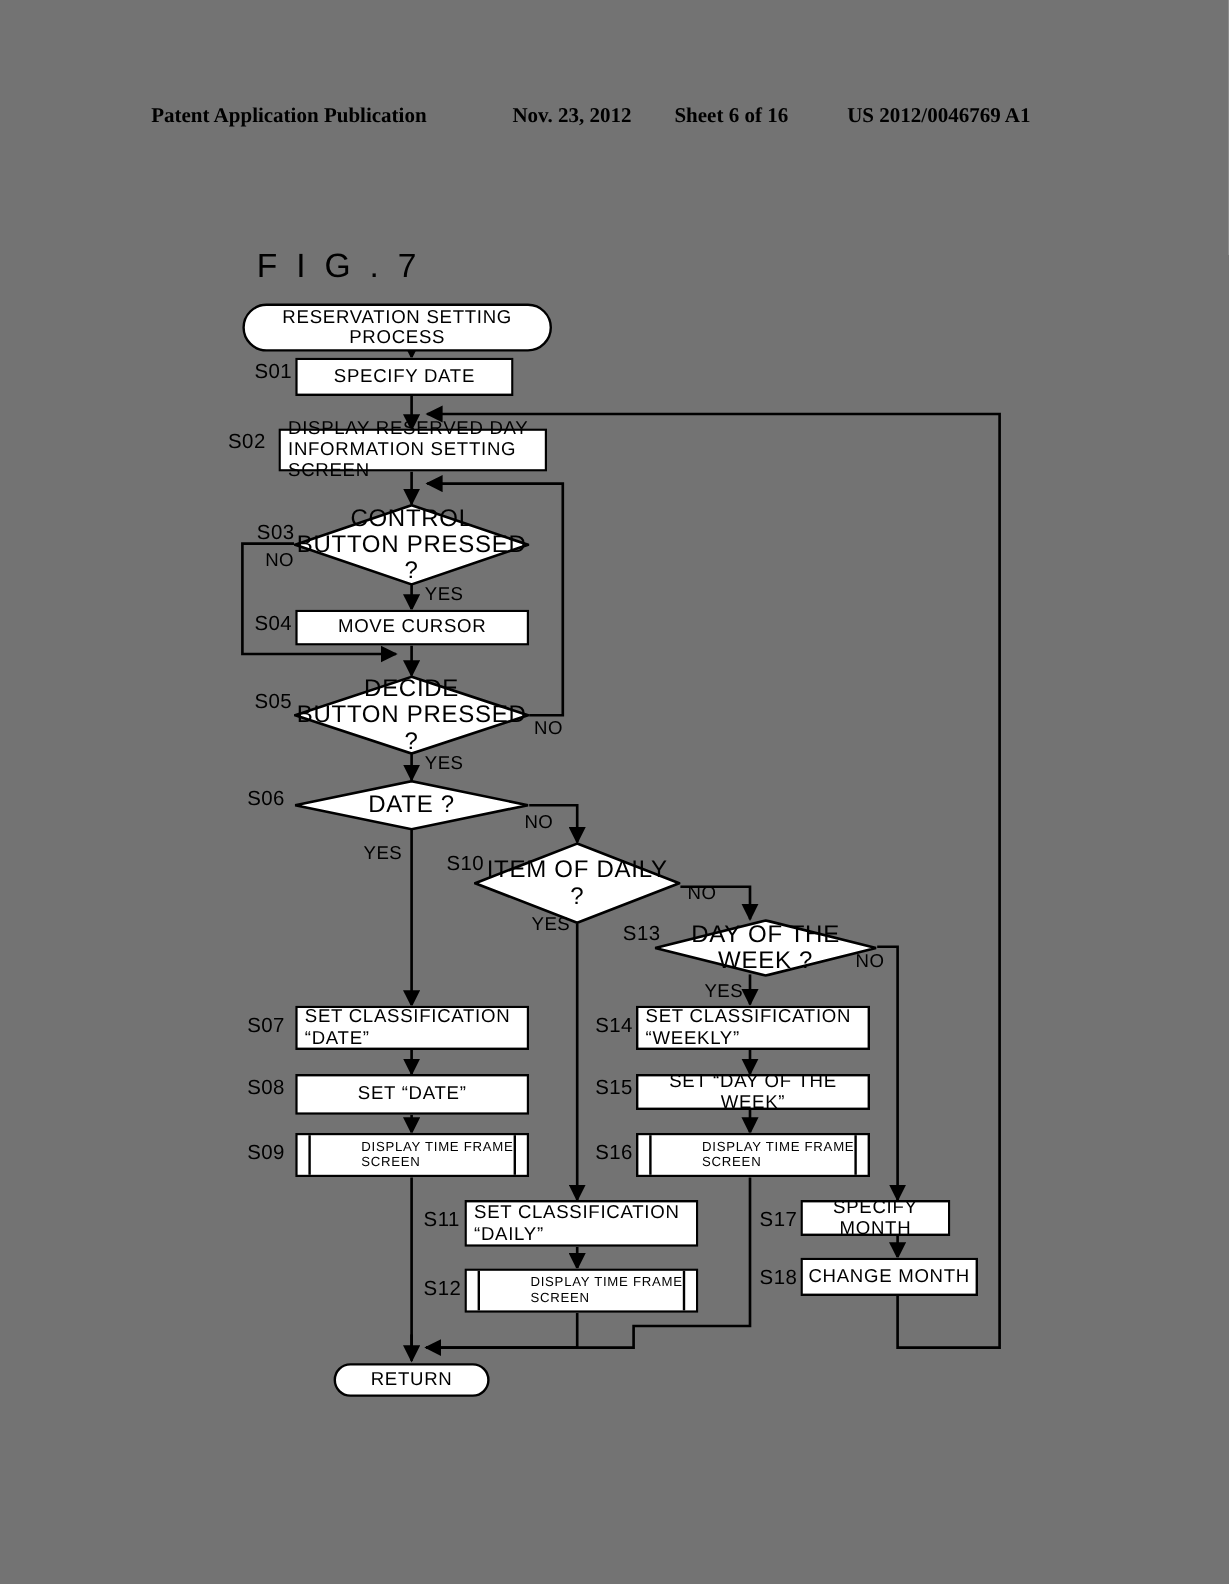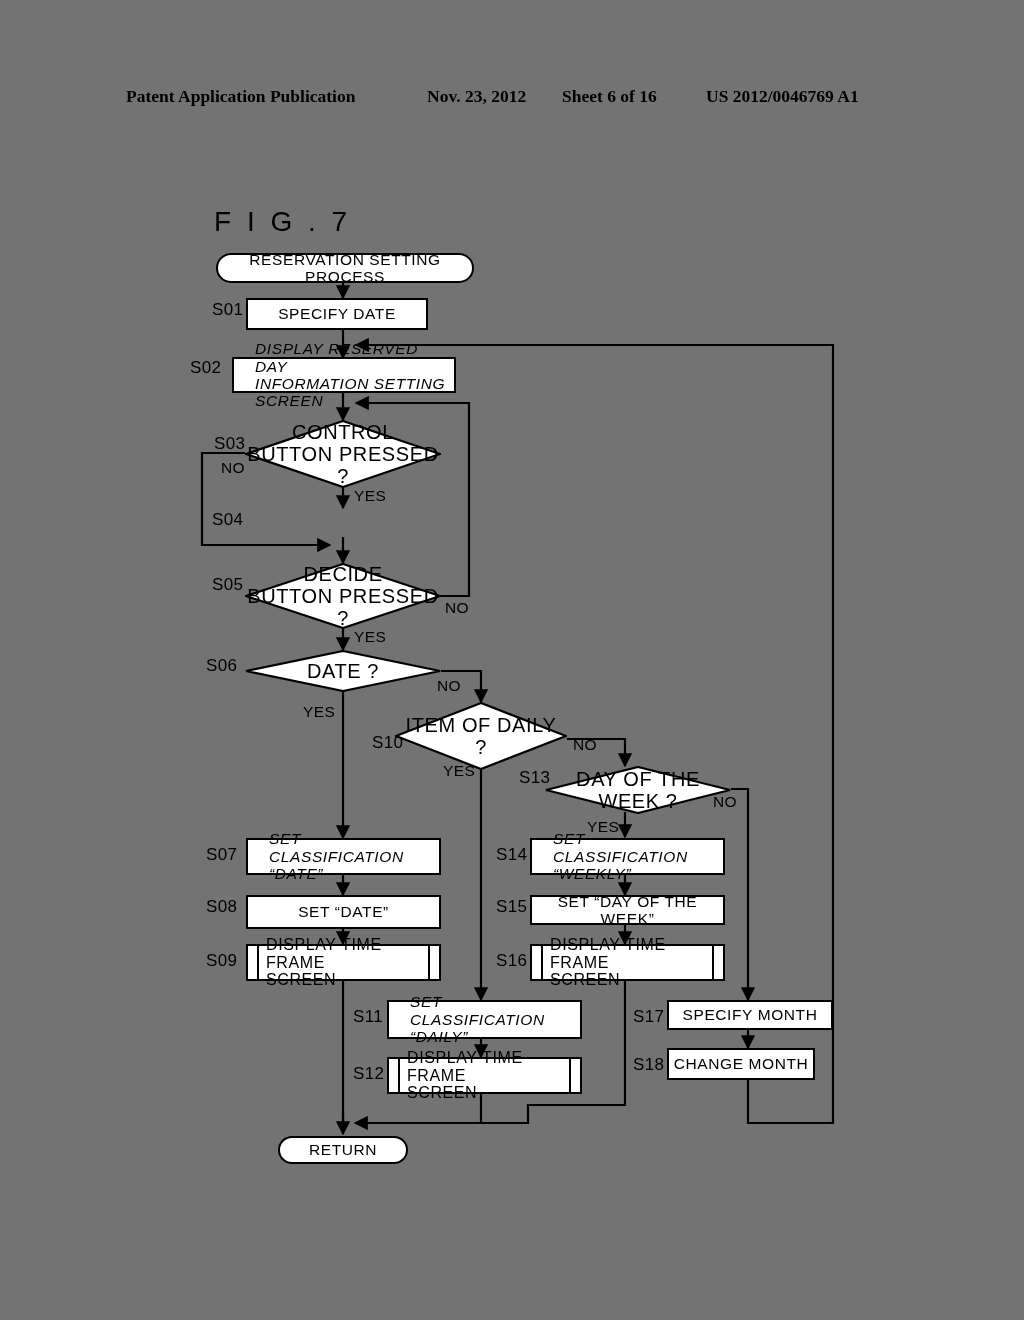--- a/index.html
+++ b/index.html
@@ -74,22 +74,21 @@
     line-height: 1.12;
     color: #000;
     background: #fff;
   }
   .proc {
     border: 2px solid #000;
   }
   .proc.left-text {
     justify-content: flex-start;
     text-align: left;
-    padding-left: 21px;
-    font-style: italic;
+    padding-left: 6px;
   }
   .term {
     border: 2.5px solid #000;
     border-radius: 40px;
   }
   
   .pdef {
     border: 2px solid #000;
     position: absolute;
     box-sizing: border-box;
@@ -100,21 +99,21 @@
     left: 9px; right: 9px; top: 0; bottom: 0;
     border-left: 2px solid #000;
     border-right: 2px solid #000;
     box-sizing: border-box;
     display: flex;
     align-items: center;
     justify-content: flex-end;
     text-align: left;
     padding-left: 7px;
     font-family: "Liberation Sans", sans-serif;
-    font-size: 16px;
+    font-size: 11px;
     letter-spacing: 0.6px;
     line-height: 1.12;
   }
 
   
   .dia {
     position: absolute;
   }
   .dia svg { position: absolute; left: 0; top: 0; }
   .dia .dtext {
@@ -213,21 +212,21 @@
       <path d="M 625 981 L 625 1105 L 528 1105 L 528 1123 L 355 1123"></path>
 
       <path d="M 731 789 L 748 789 L 748 1000" marker-end="url(#ah)"></path>
 
       <line x1="748" y1="1030" x2="748" y2="1048" marker-end="url(#ah)"></line>
 
       <path d="M 748 1080 L 748 1123 L 833 1123 L 833 345 L 356 345" marker-end="url(#ah)"></path>
     </g>
   </svg>
 
-  <div class="node term" style="left:216px; top:253px; width:258px; height:30px;">
+  <div class="node term" style="left:202px; top:253px; width:258px; height:40px;">
     <span>RESERVATION SETTING PROCESS</span>
   </div>
 
   <div class="tag" style="left:212px; top:300px;">S01</div>
   <div class="node proc" style="left:246px; top:298px; width:182px; height:32px;">
     <span>SPECIFY DATE</span>
   </div>
 
   <div class="tag" style="left:190px; top:358px;">S02</div>
   <div class="node proc left-text" style="left:232px; top:357px; width:224px; height:36px; white-space:pre-line;">
@@ -243,20 +242,23 @@
     <div class="dtext" style="white-space:pre-line;">
       <span>CONTROL
 BUTTON PRESSED
 ?</span>
     </div>
   </div>
   <div class="elabel" style="left:221px; top:459px;">NO</div>
   <div class="elabel" style="left:354px; top:487px;">YES</div>
 
   <div class="tag" style="left:212px; top:510px;">S04</div>
+  <div class="node proc" style="left:246px; top:508px; width:195px; height:30px;">
+    <span>MOVE CURSOR</span>
+  </div>
 
   <div class="tag" style="left:212px; top:575px;">S05</div>
   <div class="dia" style="left:245px; top:563px; width:196px; height:66px;">
     <svg width="196" height="66" viewBox="0 0 196 66">
       <polygon points="98,1 195,33 98,65 1,33" fill="#fff" stroke="#000" stroke-width="2.2"></polygon>
     </svg>
     <div class="dtext" style="white-space:pre-line;">
       <span>DECIDE
 BUTTON PRESSED
 ?</span>
@@ -289,21 +291,21 @@
   </div>
 
   <div class="tag" style="left:206px; top:951px;">S09</div>
   <div class="pdef" style="left:246px; top:944px; width:195px; height:37px;">
     <div class="inner" style="white-space:pre-line;">
       <span>DISPLAY TIME FRAME
 SCREEN</span>
     </div>
   </div>
 
-  <div class="tag" style="left:372px; top:710px;margin-top:23px;">S10</div>
+  <div class="tag" style="left:372px; top:710px;">S10</div>
   <div class="dia" style="left:395px; top:702px; width:172px; height:68px;">
     <svg width="172" height="68" viewBox="0 0 172 68">
       <polygon points="86,1 171,34 86,67 1,34" fill="#fff" stroke="#000" stroke-width="2.2"></polygon>
     </svg>
     <div class="dtext" style="white-space:pre-line;">
       <span>ITEM OF DAILY
 ?</span>
     </div>
   </div>
   <div class="elabel" style="left:443px; top:762px;">YES</div>
@@ -349,21 +351,21 @@
 
   <div class="tag" style="left:496px; top:951px;">S16</div>
   <div class="pdef" style="left:530px; top:944px; width:195px; height:37px;">
     <div class="inner" style="white-space:pre-line;">
       <span>DISPLAY TIME FRAME
 SCREEN</span>
     </div>
   </div>
 
   <div class="tag" style="left:633px; top:1007px;">S17</div>
-  <div class="node proc" style="left:667px; top:1000px; width:166px; height:30px;">
+  <div class="node proc" style="left:667px; top:1000px; width:125px; height:30px;">
     <span>SPECIFY MONTH</span>
   </div>
 
   <div class="tag" style="left:633px; top:1055px;">S18</div>
   <div class="node proc" style="left:667px; top:1048px; width:148px; height:32px;">
     <span>CHANGE MONTH</span>
   </div>
 
   <div class="node term" style="left:278px; top:1136px; width:130px; height:28px;">
     <span>RETURN</span>

